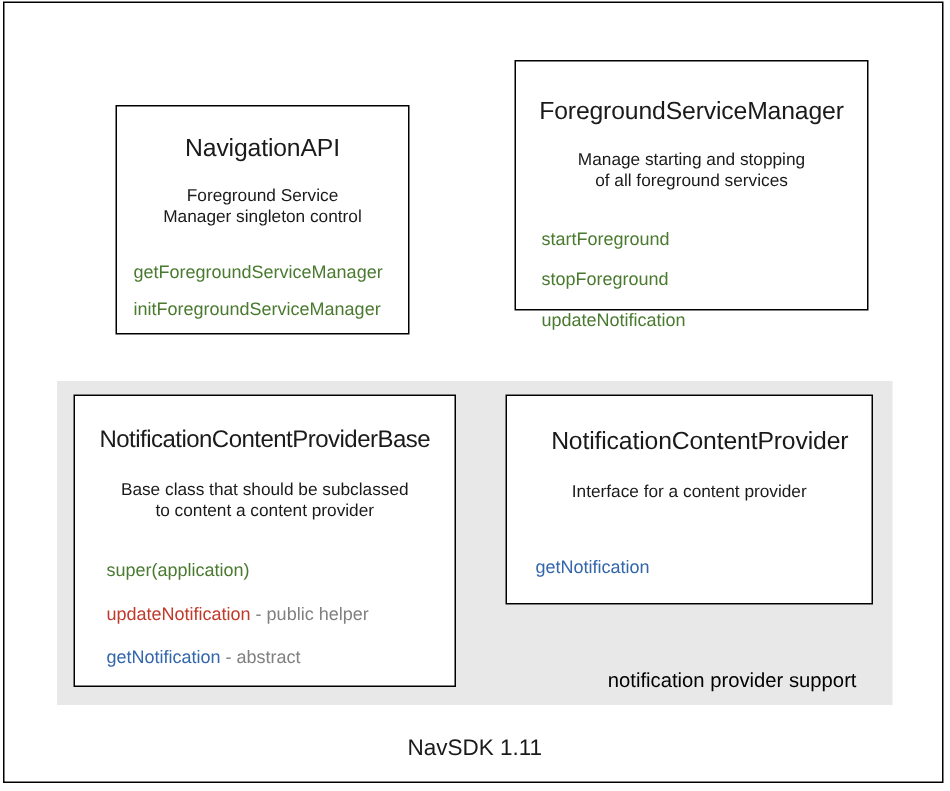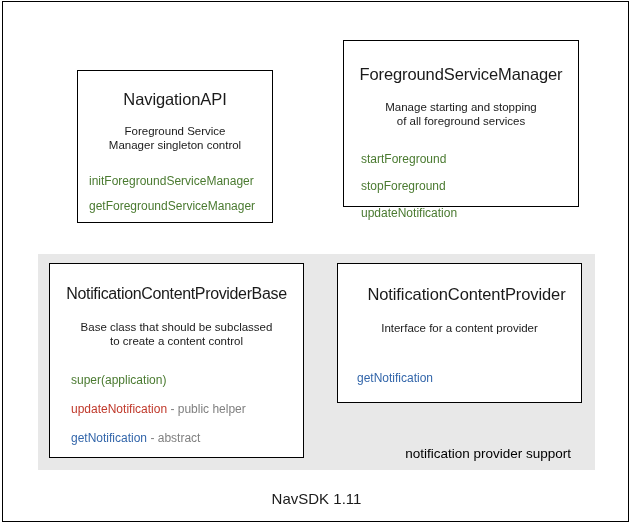--- a/index.html
+++ b/index.html
@@ -140,24 +140,24 @@
   </div>
 
   <div class="class-box box-navigationapi">
     <div class="class-title">NavigationAPI</div>
     <div class="class-desc">
       <div>Foreground Service</div>
       <div>Manager singleton control</div>
     </div>
     <div class="members">
       <div class="member">
+        <span class="member-name green">getForegroundServiceManager</span><span class="member-note"></span>
+      </div>
+      <div class="member">
         <span class="member-name green">initForegroundServiceManager</span><span class="member-note"></span>
-      </div>
-      <div class="member">
-        <span class="member-name green">getForegroundServiceManager</span><span class="member-note"></span>
       </div>
     </div>
   </div>
 
   <div class="class-box box-fgsm">
     <div class="class-title">ForegroundServiceManager</div>
     <div class="class-desc">
       <div>Manage starting and stopping</div>
       <div>of all foreground services</div>
     </div>
@@ -171,21 +171,21 @@
       <div class="member">
         <span class="member-name green">updateNotification</span><span class="member-note"></span>
       </div>
     </div>
   </div>
 
   <div class="class-box box-ncpbase">
     <div class="class-title">NotificationContentProviderBase</div>
     <div class="class-desc">
       <div>Base class that should be subclassed</div>
-      <div>to create a content control</div>
+      <div>to content a content provider</div>
     </div>
     <div class="members">
       <div class="member">
         <span class="member-name green">super(application)</span><span class="member-note"></span>
       </div>
       <div class="member">
         <span class="member-name red">updateNotification</span><span class="member-note"> - public helper</span>
       </div>
       <div class="member">
         <span class="member-name blue">getNotification</span><span class="member-note"> - abstract</span>

